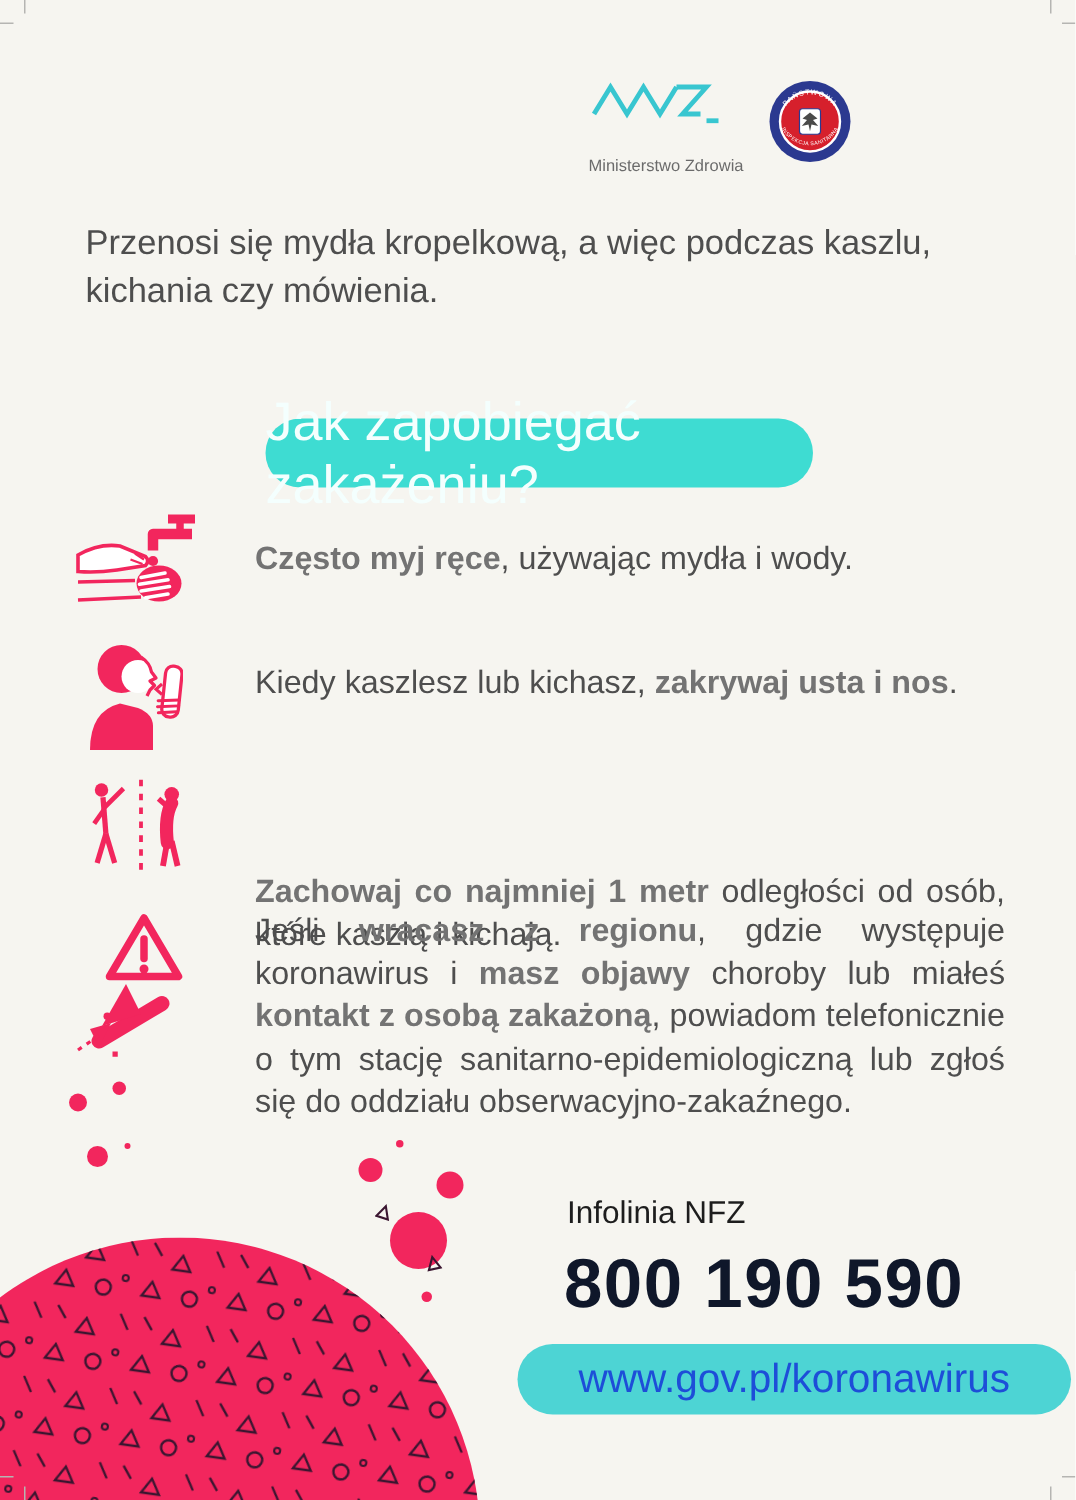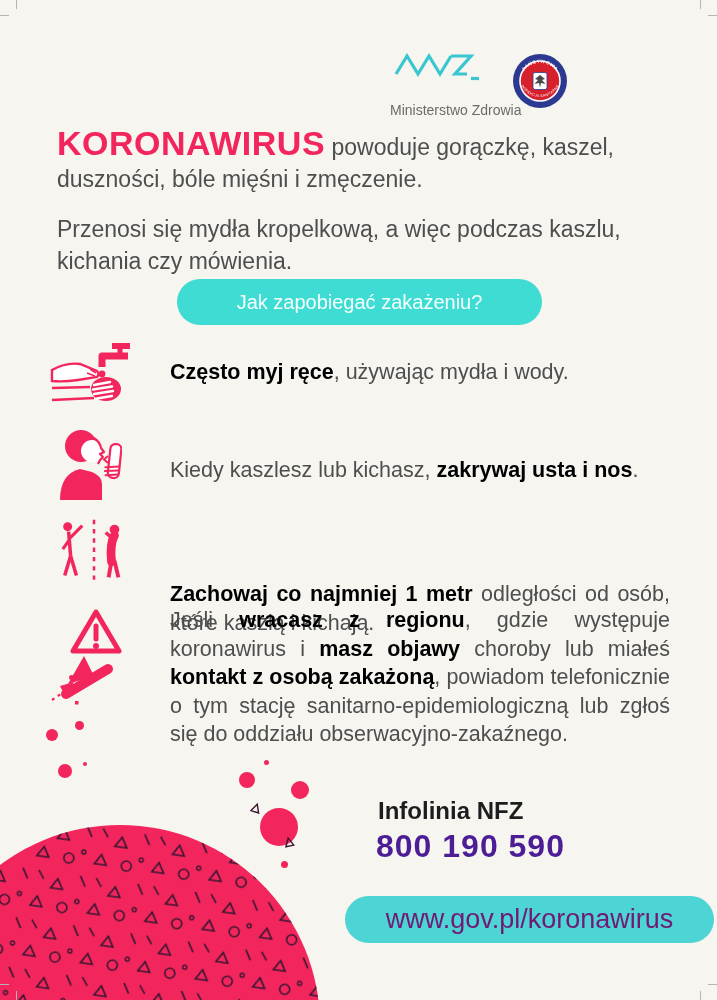--- a/index.html
+++ b/index.html
@@ -7,44 +7,44 @@
     position:relative;width:717px;height:1000px;overflow:hidden;
     background:#F6F5F0;
     font-family:"Liberation Sans","DejaVu Sans",sans-serif;
     color:#4E4E4E;
   }
   
   .cm{position:absolute;background:#b5b5b2;z-index:9;}
   
   .logos{position:absolute;left:390px;top:50px;width:280px;height:62px;display:flex;align-items:center;gap:14px;z-index:3;}
   .mz{width:108px;text-align:center;}
-  .mz-label{font-size:14px;color:#6b6b6b;margin-top:16px;white-space:nowrap;}
+  .mz-label{font-size:11px;color:#6b6b6b;margin-top:16px;white-space:nowrap;}
   .nfz{position:relative;font-family:"Liberation Serif","DejaVu Serif",serif;font-weight:bold;font-size:46px;line-height:46px;color:#2233A6;letter-spacing:-1px;}
   .nfz .heart{position:absolute;left:36px;top:19px;font-family:"DejaVu Sans",sans-serif;font-size:14px;color:#ffffff;letter-spacing:0;}
   
   .intro{position:absolute;left:57px;top:127px;width:616px;font-size:23px;line-height:32px;z-index:3;}
   .disease{color:#F2265D;font-weight:bold;font-size:34px;letter-spacing:.5px;}
   .intro p{margin:18px 0 0 0;}
   
   .pill-heading{
     position:absolute;left:177px;top:279px;width:365px;height:46px;border-radius:23px;
-    background:#3EDCD2;color:#F4FFFE;font-size:20px;font-weight:300;
+    background:#3EDCD2;color:#F4FFFE;font-size:36px;font-weight:300;
     display:flex;align-items:center;justify-content:center;z-index:3;
   }
   
   .item-text{position:absolute;left:170px;width:500px;font-size:21.5px;line-height:28.5px;color:#4E4E4E;z-index:3;}
-  .item-text .bold{font-weight:bold;color:#000000;}
+  .item-text .bold{font-weight:bold;color:#737373;}
   .just{text-align:justify;}
   .item-icon{position:absolute;z-index:3;}
   
-  .infoline-label{position:absolute;left:378px;top:797px;font-size:24px;font-weight:bold;color:#1D1D1D;z-index:3;}
-  .infoline-number{position:absolute;left:376px;top:828px;font-size:32px;font-weight:bold;color:#4c1d95;letter-spacing:1px;z-index:3;}
+  .infoline-label{position:absolute;left:378px;top:797px;font-size:21px;font-weight:normal;color:#1D1D1D;z-index:3;}
+  .infoline-number{position:absolute;left:376px;top:828px;font-size:46px;font-weight:bold;color:#0f172a;letter-spacing:1px;z-index:3;}
   .pill-site{
     position:absolute;left:345px;top:896px;width:369px;height:47px;border-radius:24px;
-    background:#4DD4D4;color:#701a75;font-size:27px;font-weight:300;
+    background:#4DD4D4;color:#1d4ed8;font-size:27px;font-weight:300;
     display:flex;align-items:center;justify-content:center;z-index:3;
   }
   
   .big-circle{position:absolute;left:-80px;top:825px;z-index:1;}
   .dot{position:absolute;border-radius:50%;background:#F2265D;z-index:2;}
   .mini-shape{position:absolute;z-index:2;}
 </style>
 </head>
 <body>
 
@@ -80,21 +80,20 @@
       <text font-size="4.8" fill="#ffffff" letter-spacing="0.6" font-family="Liberation Sans, sans-serif">
         <textPath href="#arcTop" startOffset="50%" text-anchor="middle">PAŃSTWOWA</textPath>
       </text>
       <text font-size="3.5" fill="#ffffff" letter-spacing="0.3" font-family="Liberation Sans, sans-serif">
         <textPath href="#arcBot" startOffset="50%" text-anchor="middle">INSPEKCJA SANITARNA</textPath>
       </text>
     </svg>
   </div>
 
   <div class="intro">
-    <div><span class="disease">KORONAWIRUS</span><span> powoduje gorączkę, kaszel, duszności, bóle mięśni i zmęczenie.</span></div>
     <p>Przenosi się mydła kropelkową, a więc podczas kaszlu, kichania czy mówienia.</p>
   </div>
 
   <div class="pill-heading">Jak zapobiegać zakażeniu?</div>
 
   <svg class="item-icon" style="left:50px;top:340px;" width="86" height="64" viewBox="0 0 86 64">
     <polyline points="62,6 80,6" fill="none" stroke="#F2265D" stroke-width="6"></polyline>
     <line x1="70" y1="6" x2="70" y2="16" stroke="#F2265D" stroke-width="5"></line>
     <polyline points="78,16 52,16 52,27" fill="none" stroke="#F2265D" stroke-width="7" stroke-linejoin="round"></polyline>
     <circle cx="52" cy="34" r="3.4" fill="#F2265D"></circle>
@@ -117,21 +116,21 @@
     <path d="M38,12 Q44,16 45,22 L48,26 L44,28 L47,31 L44,34 L42,38" fill="none" stroke="#F2265D" stroke-width="2.2" stroke-linejoin="round"></path>
     <path d="M4,74 Q4,48 24,43 L36,46 Q46,50 46,58 L46,74 Z" fill="#F2265D"></path>
     <path d="M52,30 l-4,3.5 l4,3.5" fill="none" stroke="#F2265D" stroke-width="2"></path>
     <g transform="rotate(6 58 36)">
       <rect x="53" y="18" width="11" height="34" rx="5" fill="#ffffff" stroke="#F2265D" stroke-width="2.2"></rect>
       <line x1="50" y1="42" x2="64" y2="40" stroke="#F2265D" stroke-width="2" stroke-linecap="round"></line>
       <line x1="50" y1="46" x2="64" y2="44" stroke="#F2265D" stroke-width="2" stroke-linecap="round"></line>
       <line x1="51" y1="50" x2="63" y2="48" stroke="#F2265D" stroke-width="2" stroke-linecap="round"></line>
     </g>
   </svg>
-  <div class="item-text" style="top:456px;"><span>Kiedy kaszlesz lub kichasz, </span><span class="bold">zakrywaj usta i nos</span><span>.</span></div>
+  <div class="item-text" style="top:441px;"><span>Kiedy kaszlesz lub kichasz, </span><span class="bold">zakrywaj usta i nos</span><span>.</span></div>
 
   <svg class="item-icon" style="left:55px;top:514px;" width="78" height="76" viewBox="0 0 80 76">
     <circle cx="13" cy="12" r="4.6" fill="#F2265D"></circle>
     <line x1="14" y1="17" x2="16" y2="42" stroke="#F2265D" stroke-width="3.6"></line>
     <line x1="15" y1="24" x2="28" y2="11" stroke="#F2265D" stroke-width="3.2"></line>
     <line x1="15" y1="25" x2="8" y2="35" stroke="#F2265D" stroke-width="3.2"></line>
     <line x1="16" y1="42" x2="10" y2="62" stroke="#F2265D" stroke-width="3.6"></line>
     <line x1="16" y1="42" x2="22" y2="62" stroke="#F2265D" stroke-width="3.6"></line>
     <line x1="40" y1="5" x2="40" y2="70" stroke="#F2265D" stroke-width="2.6" stroke-dasharray="4.5,5"></line>
     <circle cx="61" cy="15" r="5" fill="#F2265D"></circle>

